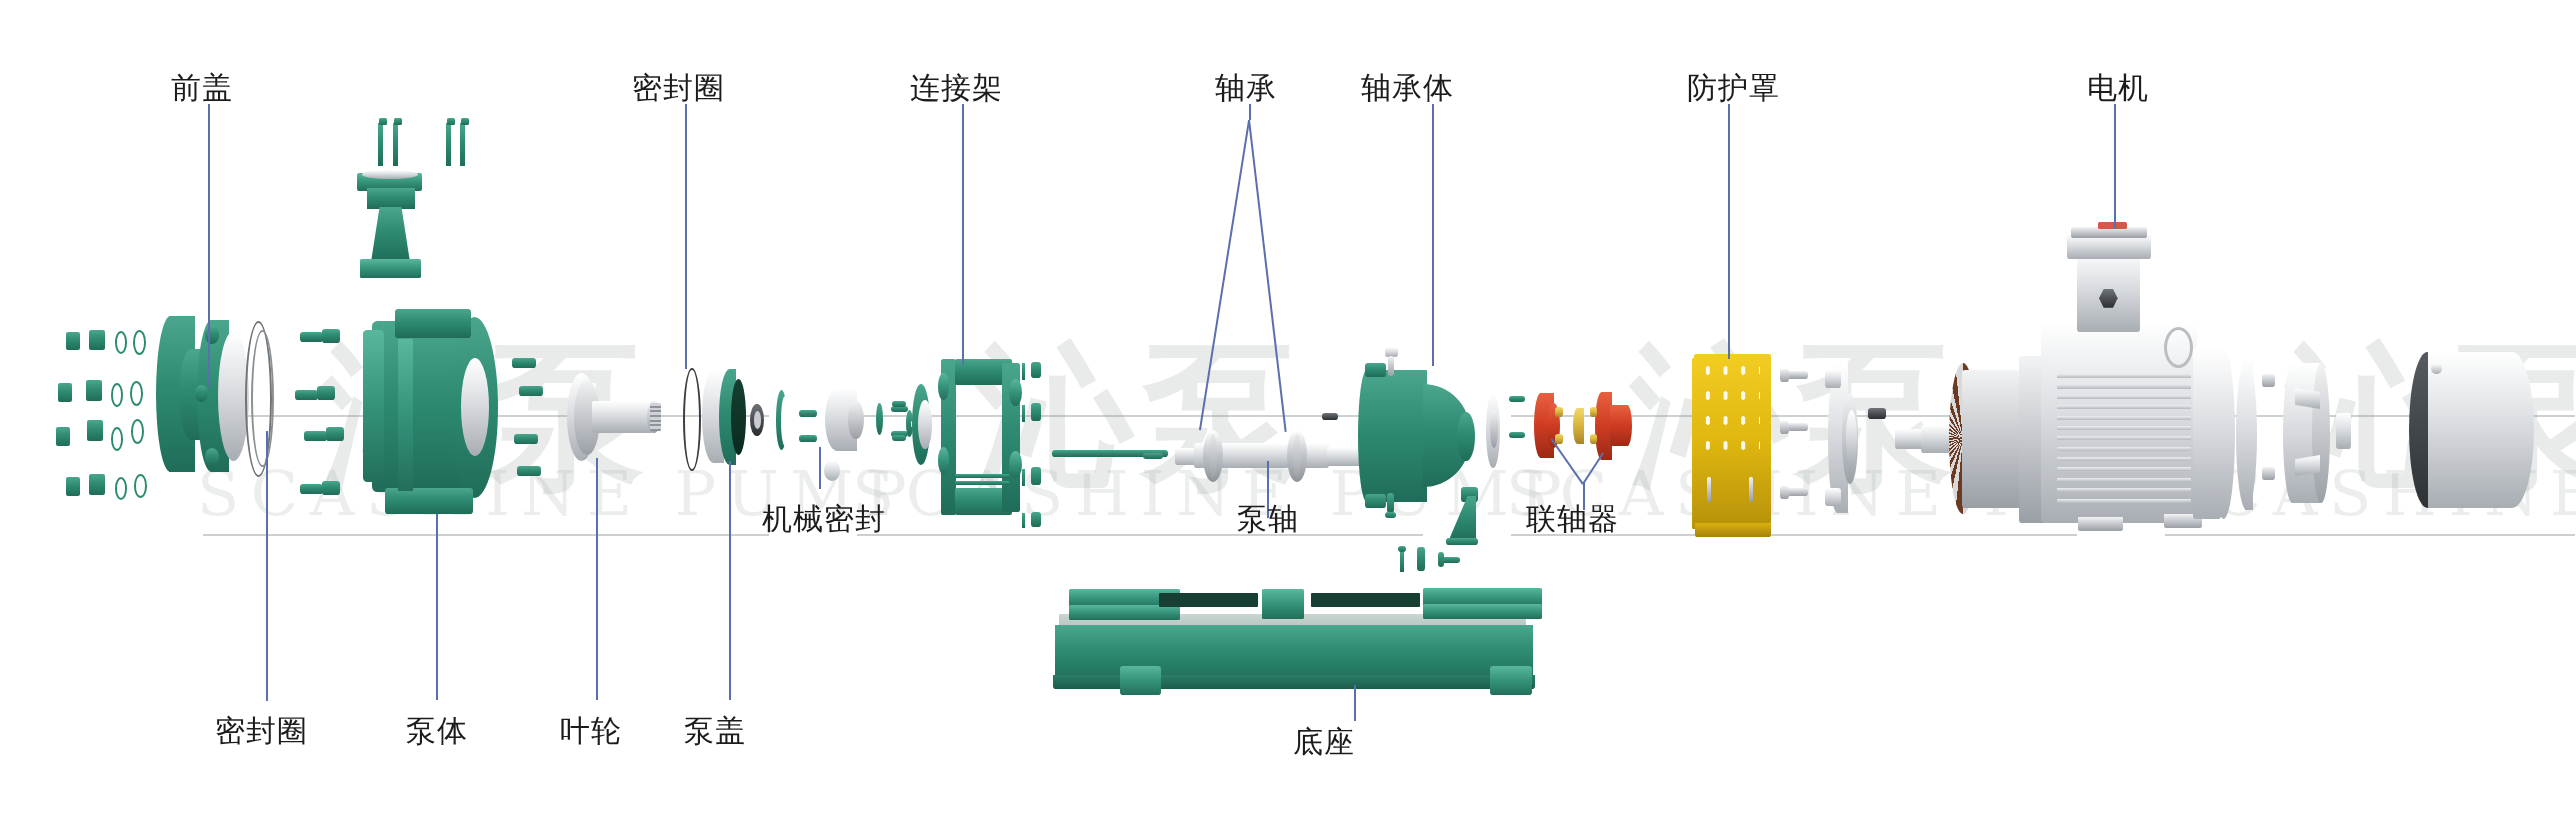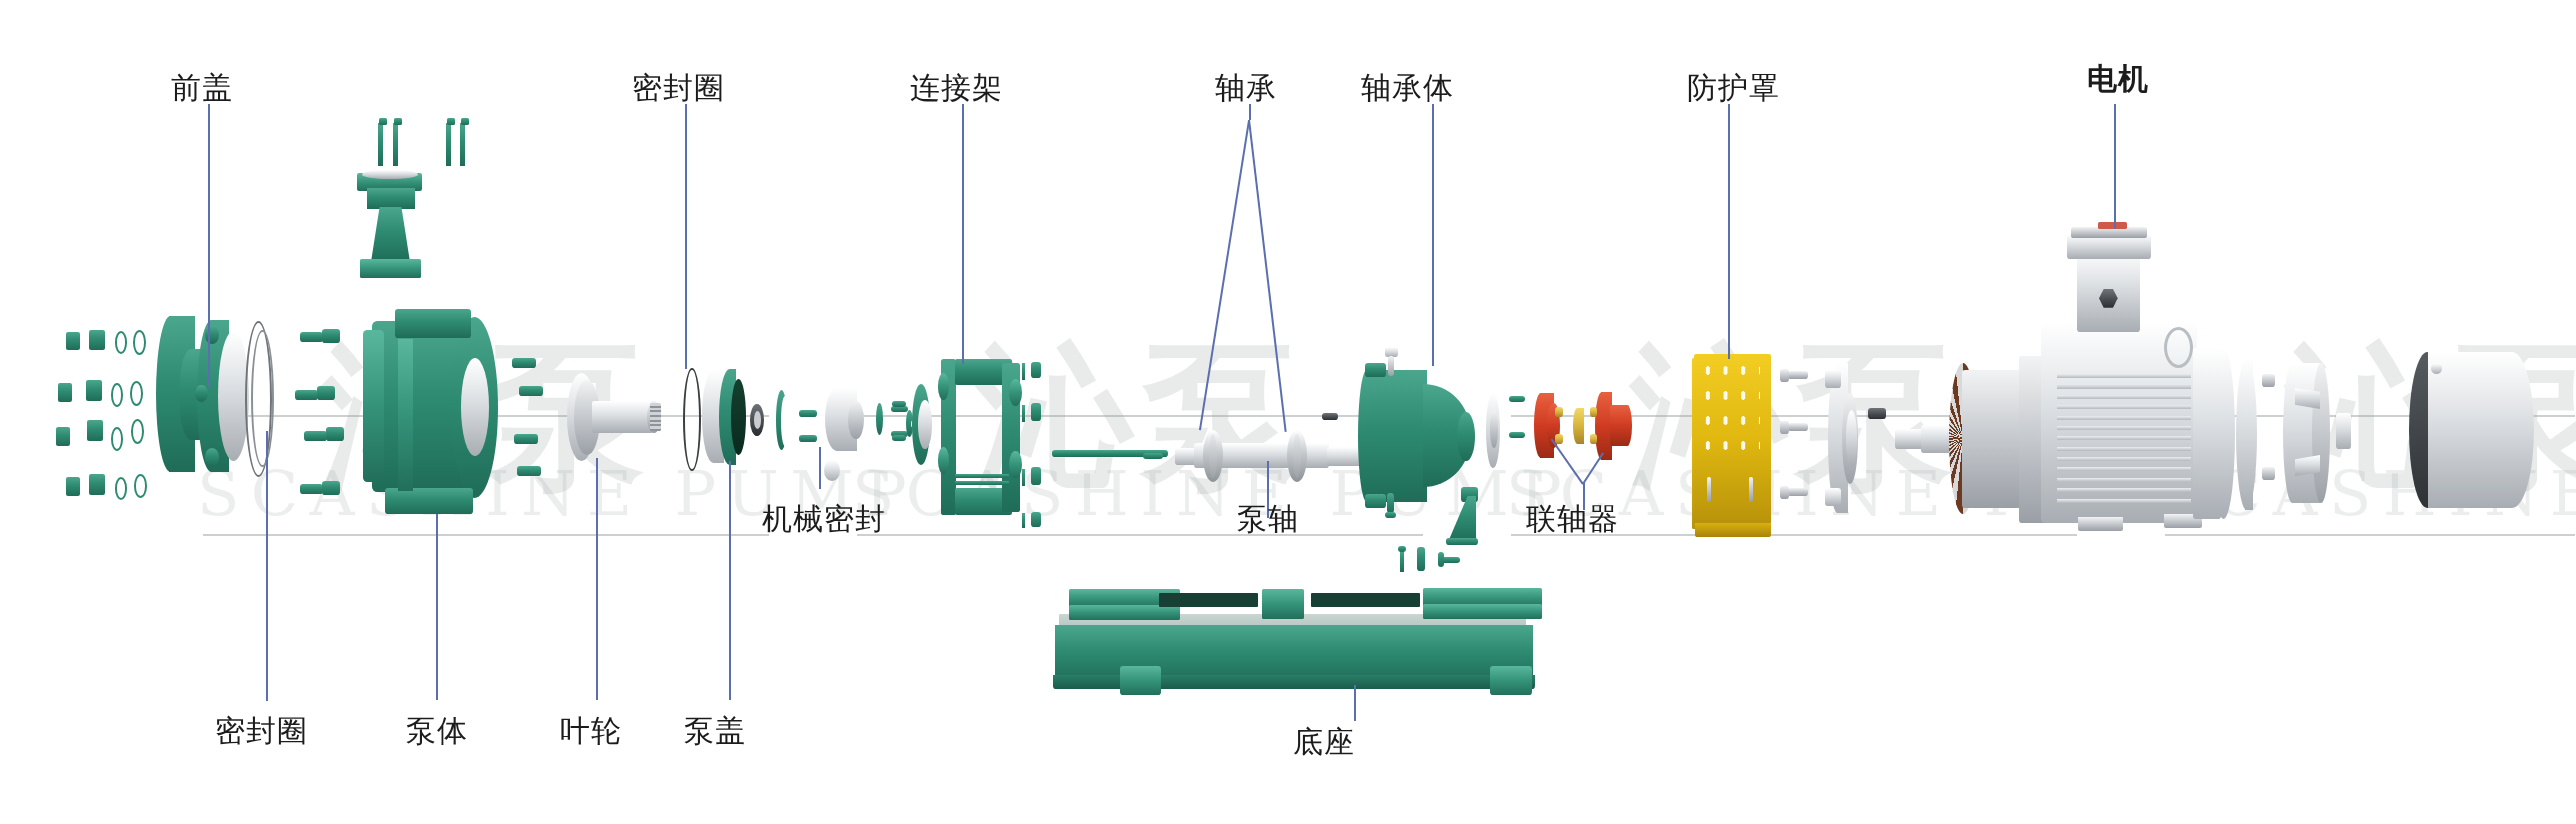--- a/index.html
+++ b/index.html
@@ -437,21 +437,21 @@
   <div class="leader v" style="left:596px;top:458px;height:242px;"></div>
   <div class="leader v" style="left:729px;top:461px;height:239px;"></div>
   <div class="leader v" style="left:1354px;top:685px;height:36px;"></div>
 
   <div class="lbl" style="left:171px;top:73px;">前盖</div>
   <div class="lbl" style="left:632px;top:73px;">密封圈</div>
   <div class="lbl" style="left:910px;top:73px;">连接架</div>
   <div class="lbl" style="left:1215px;top:73px;">轴承</div>
   <div class="lbl" style="left:1361px;top:73px;">轴承体</div>
   <div class="lbl" style="left:1687px;top:73px;">防护罩</div>
-  <div class="lbl" style="left:2087px;top:64px;font-weight:bold;">电机</div>
+  <div class="lbl" style="left:2087px;top:73px;">电机</div>
 
   <div class="lbl" style="left:762px;top:504px;">机械密封</div>
   <div class="lbl" style="left:1237px;top:504px;">泵轴</div>
   <div class="lbl" style="left:1526px;top:504px;">联轴器</div>
 
   <div class="lbl" style="left:215px;top:716px;">密封圈</div>
   <div class="lbl" style="left:406px;top:716px;">泵体</div>
   <div class="lbl" style="left:560px;top:716px;">叶轮</div>
   <div class="lbl" style="left:684px;top:716px;">泵盖</div>
   <div class="lbl" style="left:1293px;top:727px;">底座</div>

